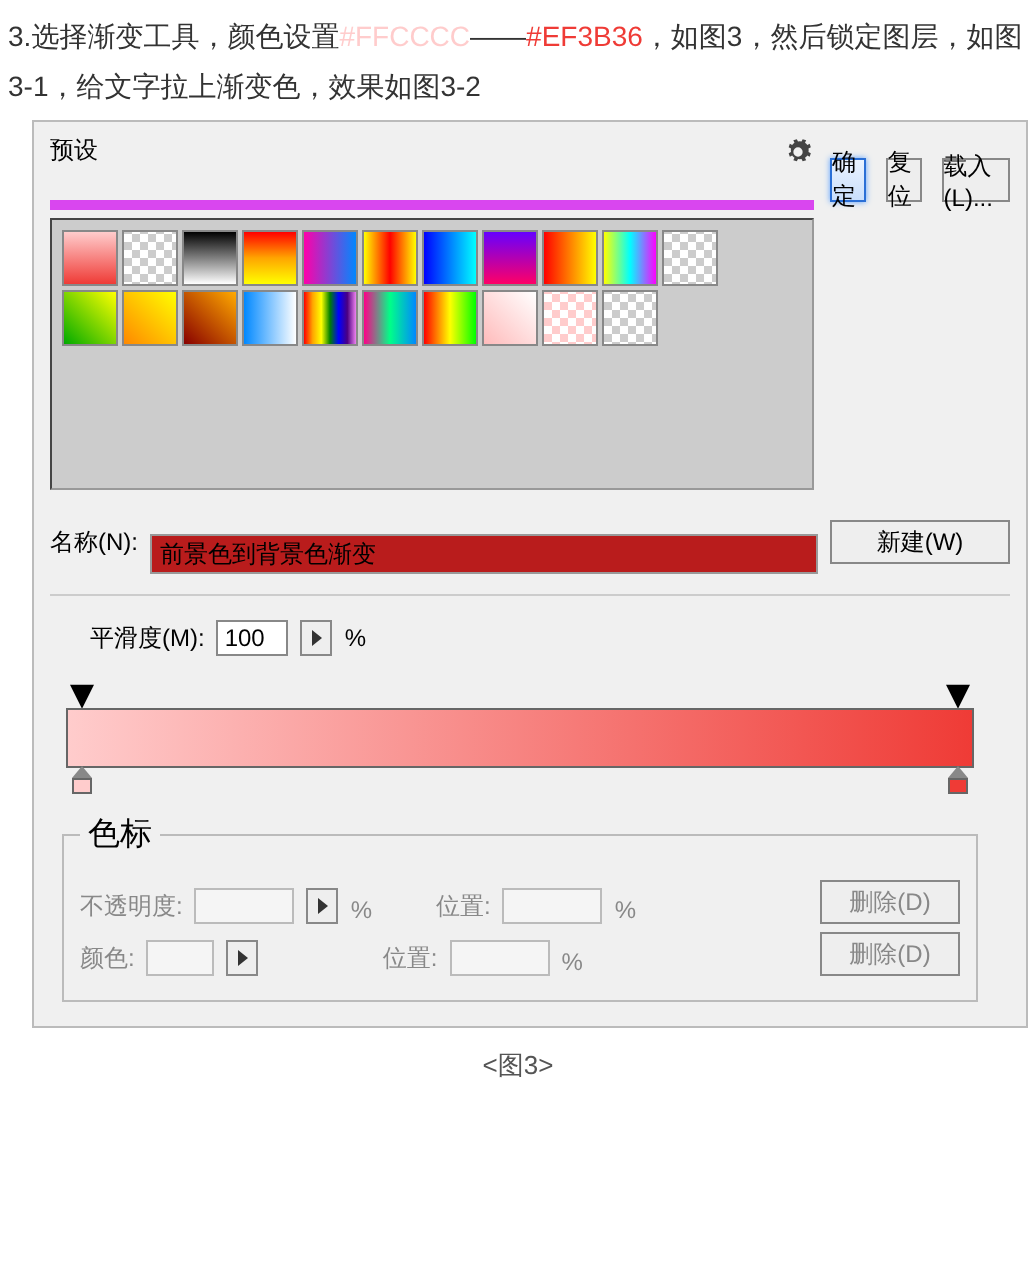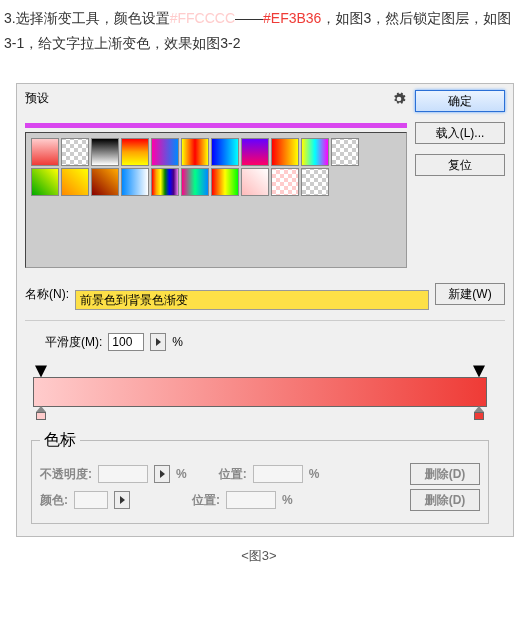--- a/index.html
+++ b/index.html
@@ -1,52 +1,52 @@
 <!DOCTYPE html>
 <html><head>
 <meta charset="utf-8">
 <style>
   * { box-sizing: border-box; margin: 0; padding: 0; }
   body { font-family: "Microsoft YaHei", SimSun, sans-serif; font-size: 12px; background: #fff; width: 518px; }
-  .instructions { padding: 6px 4px 27px 4px; font-size: 14px; line-height: 1.8; color: #333; }
+  .instructions { padding: 6px 4px 4px 4px; font-size: 14px; line-height: 1.8; color: #333; }
   .instructions .hex1 { color: #FFCCCC; }
   .instructions .hex2 { color: #EF3B36; }
   .panel { background: #f0f0f0; border: 1px solid #bbb; margin: 0 4px 0 16px; padding: 6px 8px 8px 8px; position: relative; }
   .row { display: flex; align-items: flex-start; }
   .presets-block { flex: 1; margin-right: 8px; }
   .presets-header { display: flex; justify-content: space-between; align-items: center; border-bottom: 5px solid #d946ef; padding-bottom: 16px; margin-bottom: 4px; }
   .cog { width: 16px; height: 16px; display:flex;align-items:center;justify-content:center;}
   .cog svg { width: 14px; height: 14px; fill: #444; }
   .preset-well { background: #ccc; border: 1px inset #999; padding: 4px; height: 136px; overflow: hidden; }
   .swatch-row { display: flex; gap: 0; }
   .swatch { width: 28px; height: 28px; border: 1px solid #888; margin: 1px; }
-  .btns { display: flex; flex-direction: column; gap: 10px; width: 90px; margin-top: 0; }
+  .btns { display: flex; flex-direction: row; gap: 10px; width: 90px; margin-top: 12px; }
   .btn { height: 22px; border: 1px solid #888; background: #eee; font-size: 12px; display:flex;align-items:center;justify-content:center; cursor:pointer;}
   .btn.primary { border: 1px solid #2a6fd6; background: linear-gradient(#eaf3ff,#c9dffc); box-shadow: 0 0 3px #5aa0ff; }
   .name-row { display: flex; align-items: center; margin-top: 10px; gap: 6px; }
-  .name-input { flex: 1; height: 20px; border: 1px solid #999; background: #fde047; padding: 0 4px; font-size: 12px; margin-top: 12px;}
-  .btn.small { width: 70px; }
+  .name-input { flex: 1; height: 20px; border: 1px solid #999; background: #b91c1c; padding: 0 4px; font-size: 12px; margin-top: 12px;}
+  .btn.small { width: 90px; }
   .type-block { margin-top: 10px; padding: 8px 10px 4px 0; border: 1px solid #ccc; border-left: none; border-right: none; border-bottom:none;}
   .type-row, .smooth-row { display: flex; align-items: center; gap: 6px; margin: 4px 0 4px 20px; }
   .select { background: #fff; border: 1px solid #888; height: 18px; width: 50px; display:flex;align-items:center;justify-content:space-between;padding:0 3px;font-size:12px;}
   .numbox { background: #fff; border: 1px solid #888; height: 18px; width: 36px; padding:0 3px;font-size:12px;display:flex;align-items:center;}
   .arrowbtn { background: #eee; border: 1px solid #888; width: 16px; height: 18px; display:flex;align-items:center;justify-content:center;font-size:10px;}
   .tri { width:0;height:0;border-left:4px solid transparent;border-right:4px solid transparent;border-top:5px solid #333;}
   .tri-r { width:0;height:0;border-top:4px solid transparent;border-bottom:4px solid transparent;border-left:5px solid #333;}
   .grad-area { margin: 14px 8px 8px 8px; }
   .stop-top { display:flex; justify-content:space-between; padding:0 2px; }
   .stop-marker-top { width:12px;height:12px; background:#000; clip-path: polygon(50% 100%, 0 0, 100% 0); }
   .grad-bar { height: 30px; border: 1px solid #666; background: linear-gradient(to right, #FFCCCC, #EF3B36); }
   .stop-bottom { display:flex; justify-content:space-between; padding:0 2px; margin-top:-1px;}
   .stop-marker-bot { width:12px;height:14px; display:flex;flex-direction:column;align-items:center;}
   .stop-marker-bot .tip { width:0;height:0;border-left:5px solid transparent;border-right:5px solid transparent;border-bottom:6px solid #888;}
   .stop-marker-bot .sq { width:10px;height:8px;border:1px solid #666;background:#bbb;}
   fieldset.stops { border:1px solid #bbb; margin: 10px 6px 0 6px; padding: 8px; }
   fieldset.stops legend { font-size:16px; padding:0 4px;}
-  .stop-line { display:flex; align-items:center; gap:6px; margin:4px 0; color:#888;font-weight:bold;}
+  .stop-line { display:flex; align-items:flex-end; gap:6px; margin:4px 0; color:#888;}
   .disabled-field { background:#f5f5f5; border:1px solid #bbb; height:18px; width:50px;}
   .caption { text-align:center; color:#555; margin-top:10px; font-size:13px;}
 </style>
 </head>
 <body>
 
 <div class="instructions">
   <span>3.</span><span>选择渐变工具，颜色设置</span><span class="hex1">#FFCCCC</span><span>——</span><span class="hex2">#EF3B36</span><span>，如图3，然后锁定图层，如图3-1，给文字拉上渐变色，效果如图3-2</span>
 </div>
 
@@ -84,22 +84,22 @@
           <div class="swatch" style="background:linear-gradient(90deg,#f08,#0f8,#08f)"></div>
           <div class="swatch" style="background:linear-gradient(90deg,#f00,#ff0,#0f0)"></div>
           <div class="swatch" style="background:linear-gradient(45deg,#fbb,#fff)"></div>
           <div class="swatch" style="background:repeating-conic-gradient(#fcc 0 25%, #fff 0 50%) 0/8px 8px"></div>
           <div class="swatch" style="background:repeating-conic-gradient(#ccc 0 25%, #fff 0 50%) 0/8px 8px"></div>
         </div>
       </div>
     </div>
     <div class="btns">
       <div class="btn primary">确定</div>
+      <div class="btn">复位</div>
       <div class="btn">载入(L)...</div>
-      <div class="btn">复位</div>
     </div>
   </div>
 
   <div class="name-row">
     <span>名称(N):</span>
     <input class="name-input" value="前景色到背景色渐变" style="">
     <div class="btn small">新建(W)</div>
   </div>
 
   <div class="type-block">

